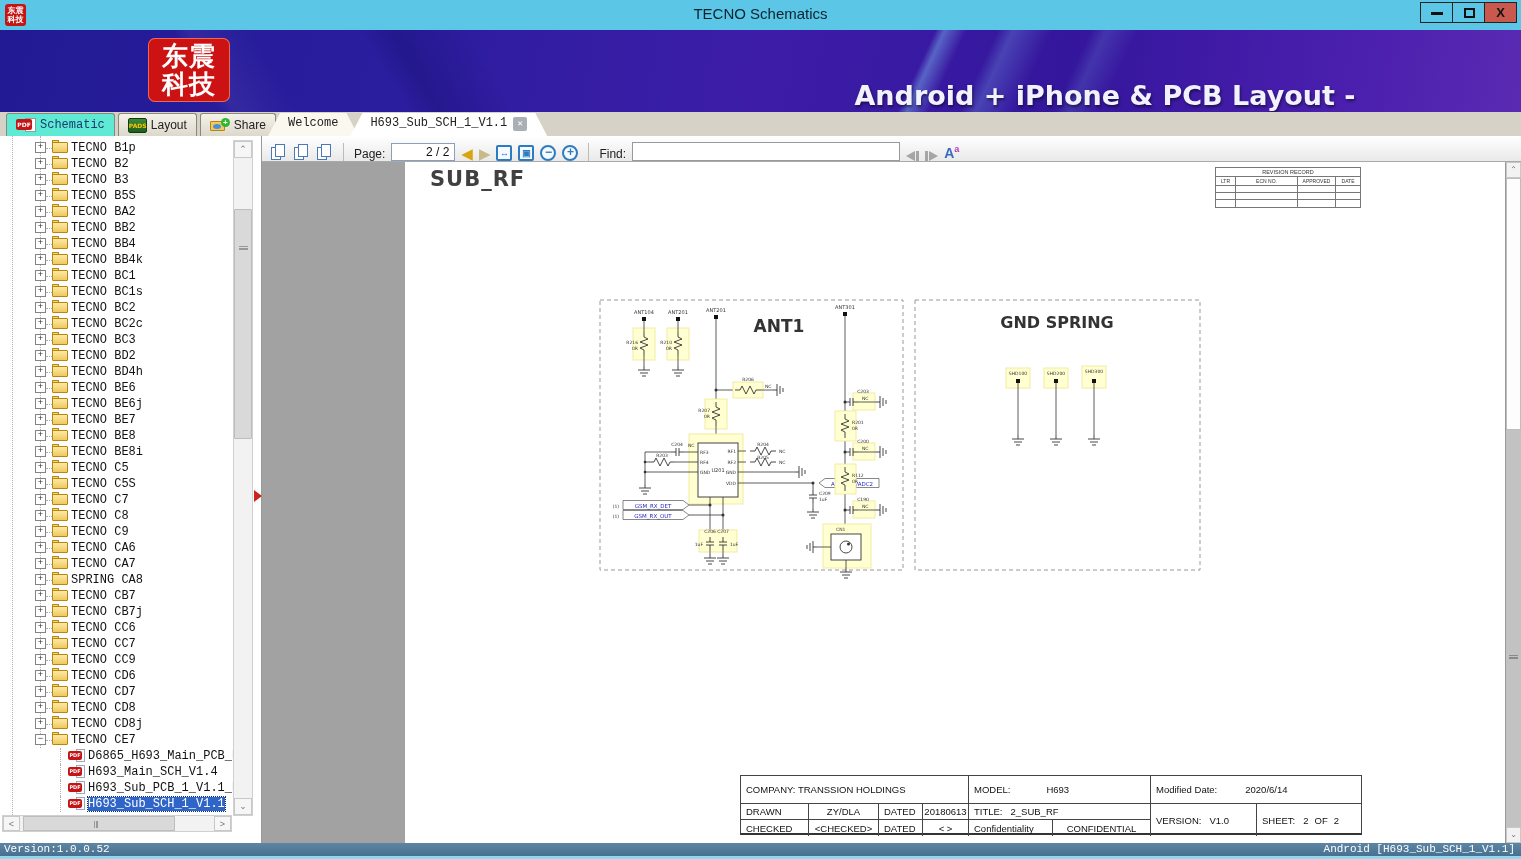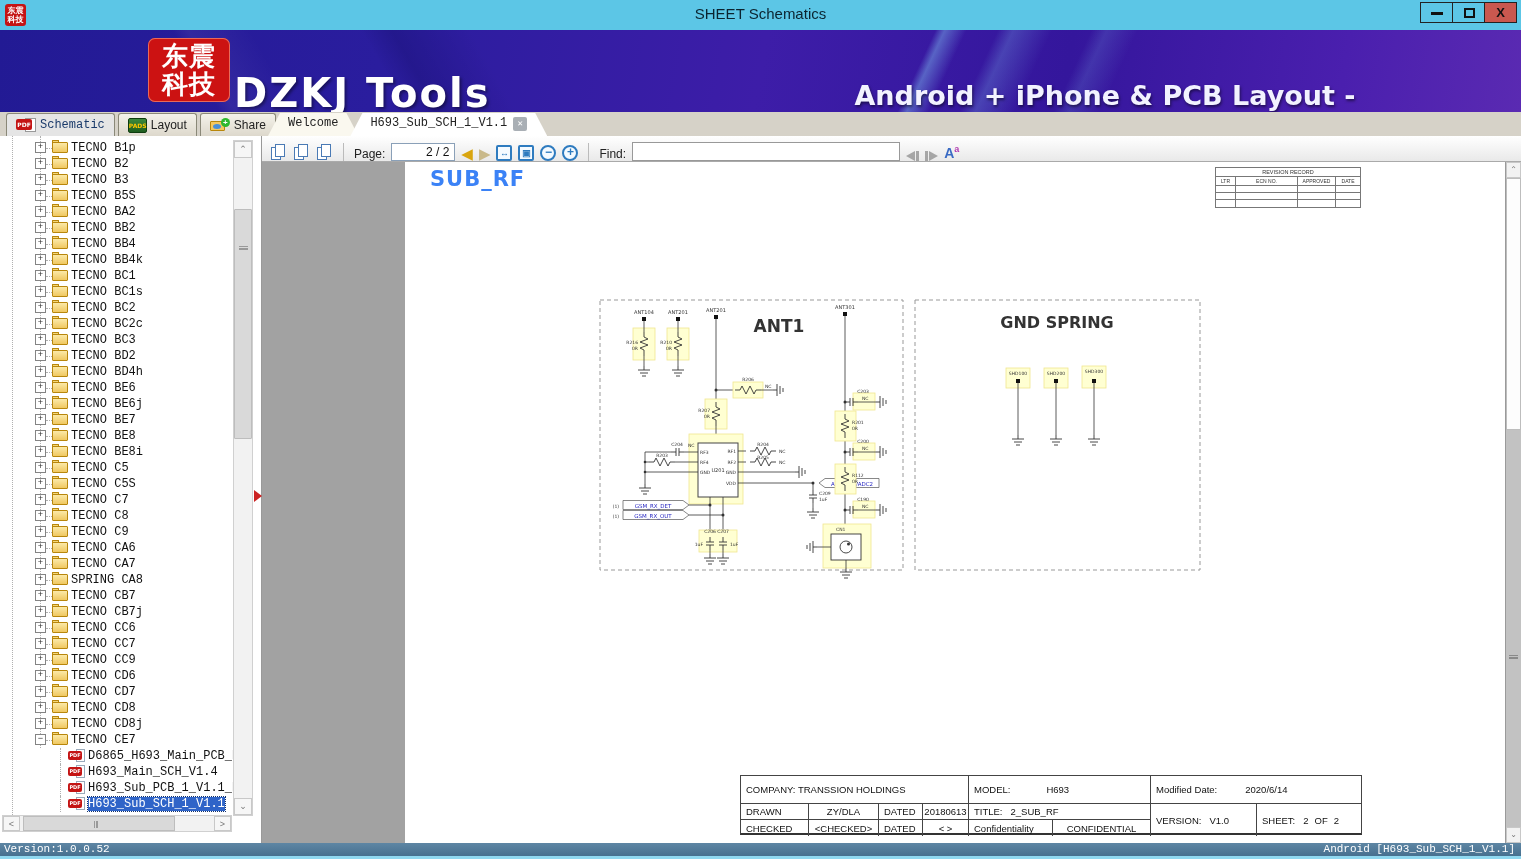--- a/index.html
+++ b/index.html
@@ -26,21 +26,21 @@
     background:linear-gradient(60deg,transparent 14%,rgba(255,255,255,.06) 15%,transparent 19%,transparent 26%,rgba(0,0,60,.18) 28%,transparent 33%); }
   .banner .logo { position:absolute; left:148px; top:8px; width:82px; height:64px; background:#cc1212; border-radius:7px; box-shadow:0 0 0 1px #e86a5a inset; display:flex; flex-direction:column; align-items:center; justify-content:center; z-index:2;}
   .banner .logo div { color:#fff; font-weight:bold; font-size:26px; line-height:28px; letter-spacing:1px; font-family:"DejaVu Sans",sans-serif; }
   .banner .appname { position:absolute; left:234px; top:40px; color:#fff; font-size:40px; font-weight:bold; letter-spacing:2px; font-family:"DejaVu Sans",sans-serif; text-shadow:2px 2px 3px rgba(0,0,0,.4); z-index:2;}
   .banner .tagline { position:absolute; left:790px; top:50px; width:630px; text-align:center; color:#f2f2ff; font-size:27px; font-weight:bold; font-family:"DejaVu Sans",sans-serif; text-shadow:1px 2px 3px rgba(0,0,0,.5); z-index:2;}
 
   
   .tabbar { position:absolute; left:0; top:112px; width:1521px; height:24px; background:#d6d2c8; }
   .mode-tabs { position:absolute; left:6px; top:1px; display:flex; height:23px; }
   .mode-tab { display:flex; align-items:center; gap:4px; padding:0 9px; border:1px solid #8a8878; border-bottom:none; border-radius:3px 3px 0 0; background:linear-gradient(#f4f2ea,#ddd8cc); margin-right:3px; font-size:12px; color:#222; height:23px; }
-  .mode-tab.active { background:#e5e5e5; font-family:"Liberation Mono",monospace; color:#1a3a6a; }
+  .mode-tab.active { background:#5eead4; font-family:"Liberation Mono",monospace; color:#1a3a6a; }
   .pdf-badge { width:20px; height:14px; position:relative; }
   .pdf-badge .pg { position:absolute; right:0; top:0; width:11px; height:14px; background:#fff; border:1px solid #999; }
   .pdf-badge .bd { position:absolute; left:0; top:1px; width:16px; height:11px; background:#c41414; border-radius:2px; color:#fff; font-size:6px; font-weight:bold; text-align:center; line-height:11px; font-family:"DejaVu Sans",sans-serif;}
   .pads-badge { width:19px; height:15px; background:linear-gradient(#3c8a3c,#1e5c1e); border:1px solid #0e3c0e; border-radius:2px; color:#ffc800; font-size:6px; font-weight:bold; text-align:center; line-height:14px; font-family:"DejaVu Sans",sans-serif;}
   .share-badge { width:20px; height:15px; position:relative; }
   .share-badge .fold { position:absolute; left:0; top:3px; width:15px; height:10px; background:#f4c860; border:1px solid #b8860b; border-radius:1px; }
   .share-badge .cloud { position:absolute; left:3px; top:6px; width:8px; height:5px; background:#4a90d8; border-radius:50%; }
   .share-badge .plus { position:absolute; right:0; top:0; width:9px; height:9px; background:#2eb82e; border-radius:50%; color:#fff; font-size:8px; line-height:9px; text-align:center; font-weight:bold; }
   .doc-tabs { position:absolute; left:268px; top:1px; display:flex; height:23px; }
   .doc-tab { position:relative; height:23px; padding:3px 20px 0 20px; font-family:"Liberation Mono",monospace; font-size:12px; color:#222; background:#faf8ef; clip-path:polygon(12px 0, calc(100% - 12px) 0, 100% 100%, 0 100%); margin-right:-8px; filter:drop-shadow(0 0 1px #8a8878); display:flex; align-items:flex-start; gap:6px;}
@@ -100,21 +100,21 @@
   .sb-hscroll .right { right:0; top:0; height:15px; width:17px; position:absolute; background:#f6f6f6; border:1px solid #c8c8c8; color:#777; font-size:9px; text-align:center; line-height:15px;}
   .sb-thumb-h { position:absolute; left:20px; top:0; width:152px; height:15px; background:#d9d9d9; border:1px solid #bdbdbd; }
   .grip-h { position:absolute; top:4px; left:70px; height:7px; width:4px; border-left:1px solid #999; border-right:1px solid #999; }
   .grip-h::after{ content:''; position:absolute; left:1px; top:0; height:7px; border-left:1px solid #999;}
 
   .splitter-arrow { position:absolute; left:254px; top:490px; width:0; height:0; border-top:6px solid transparent; border-bottom:6px solid transparent; border-left:8px solid #cc2222; z-index:5; }
 
   
   .viewer { position:absolute; left:262px; top:162px; width:1259px; height:681px; background:#a2a2a2; overflow:hidden; }
   .page { position:absolute; left:143px; top:0; width:1100px; height:681px; background:#fff; }
-  .page-title { position:absolute; left:25px; top:5px; font-size:21px; font-weight:bold; color:#3b82f6; font-family:"DejaVu Sans",sans-serif; letter-spacing:1px;}
+  .page-title { position:absolute; left:25px; top:5px; font-size:21px; font-weight:bold; color:#404040; font-family:"DejaVu Sans",sans-serif; letter-spacing:1px;}
   .circuit-svg { position:absolute; left:0; top:0; }
 
   
   .rev-table { position:absolute; left:810px; top:5px; width:146px; border:1px solid #777; font-family:"Liberation Sans",sans-serif; }
   .rev-title { height:9px; border-bottom:1px solid #777; font-size:5.5px; text-align:center; color:#333; line-height:9px; }
   .rev-row { display:flex; height:9px; border-bottom:1px solid #777; }
   .rev-row:last-child { border-bottom:none; }
   .rev-row div { border-right:1px solid #777; font-size:5px; color:#333; text-align:center; line-height:9px; overflow:hidden;}
   .rev-row div:last-child { border-right:none; }
   .rc1{width:20px;} .rc2{width:62px;} .rc3{width:38px;} .rc4{width:24px;}
@@ -147,40 +147,39 @@
   svg .blue { fill:#2424c0; }
   svg .boxln { stroke:#555; stroke-width:0.7; fill:none; }
 </style>
 </head>
 <body>
 
 <div id="app">
 
   <div class="titlebar">
     <div class="app-icon"><span>东震</span><br><span>科技</span></div>
-    <div class="title">SHEET Schematics</div>
+    <div class="title">TECNO Schematics</div>
     <div class="winbtns">
       <div class="winbtn">
           <div class="min-glyph"></div>
         </div>
       <div class="winbtn">
           <div class="max-glyph"></div>
         </div>
       <div class="winbtn close">
           <span>X</span>
         </div>
     </div>
   </div>
 
   <div class="banner">
     <div class="logo">
       <div>东震</div>
       <div>科技</div>
     </div>
-    <div class="appname">DZKJ Tools</div>
     <div class="tagline">Android + iPhone &amp; PCB Layout - Schematics</div>
   </div>
 
   <div class="tabbar">
     <div class="mode-tabs">
       <div class="mode-tab active">
         <span class="pdf-badge">
             <span class="pg"></span>
             <span class="bd">PDF</span>
           </span>

